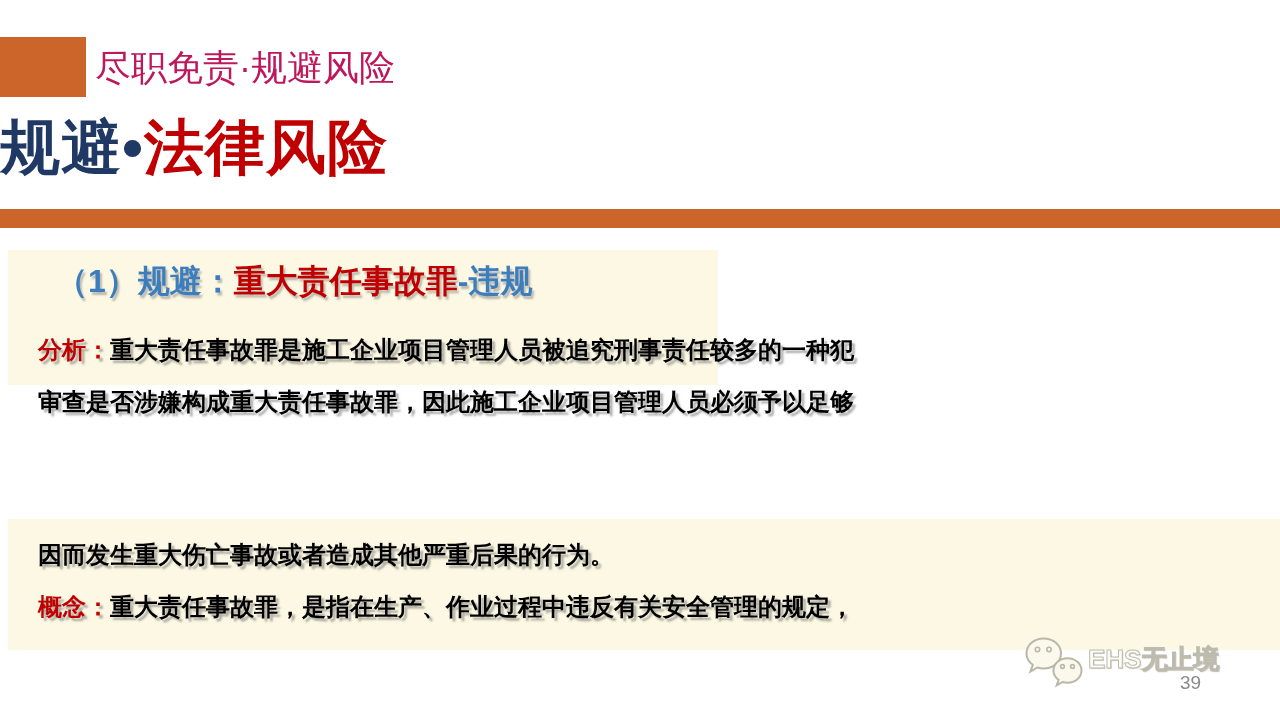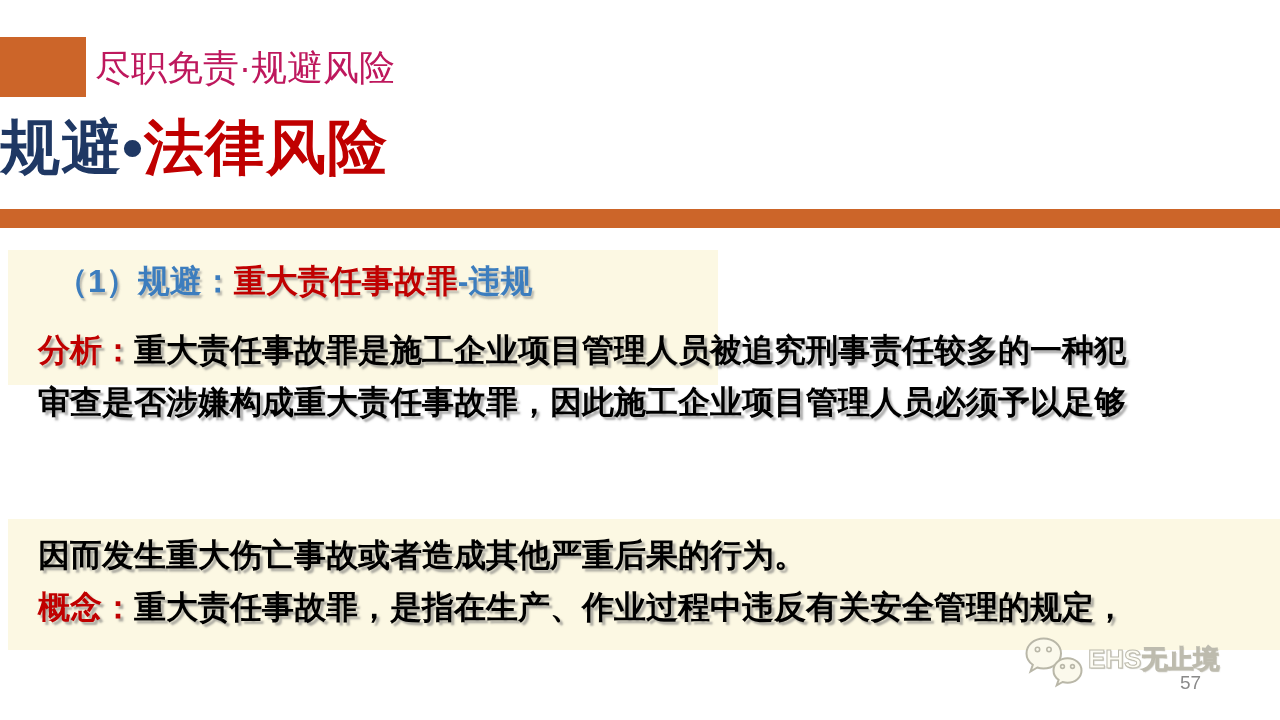--- a/index.html
+++ b/index.html
@@ -37,21 +37,21 @@
   .section-heading{
     position:absolute;left:38px;top:260px;
     font-size:32px;font-weight:bold;white-space:nowrap;
     text-shadow:2px 3px 2px rgba(110,110,110,0.45);
     margin-left:18px;
   }
   .h-blue{color:#3C7DBE;}
   .h-red{color:#C00000;}
   .body-block{
     position:absolute;
-    font-size:32px;font-weight:bold;color:#000;
+    font-size:24px;font-weight:bold;color:#000;
     line-height:52px;white-space:nowrap;
     text-shadow:3px 3px 2px rgba(110,110,110,0.55);
   }
   .analysis-block{left:38px;top:324px;}
   .concept-block{left:38px;top:529px;}
   .label-red{color:#C00000;}
   .watermark-icon{
     position:absolute;left:1022px;top:634px;width:64px;height:58px;
   }
   .brand-text{
@@ -109,15 +109,15 @@
     </g>
     <g fill="none" stroke="#b9b7a8" stroke-width="1.6">
       <circle cx="15.5" cy="15.5" r="2.2"></circle>
       <circle cx="27" cy="15.5" r="2.2"></circle>
       <circle cx="40.5" cy="32.5" r="1.9"></circle>
       <circle cx="50.5" cy="32.5" r="1.9"></circle>
     </g>
   </svg>
 
   <div class="brand-text">EHS无止境</div>
-  <div class="page-number">57</div>
+  <div class="page-number">39</div>
 
 </div>
 
 </body></html>

